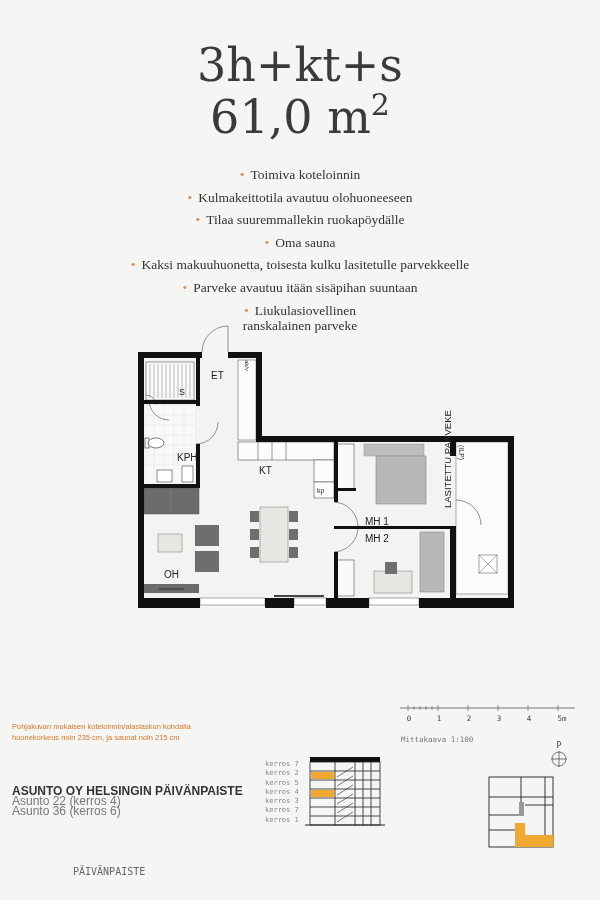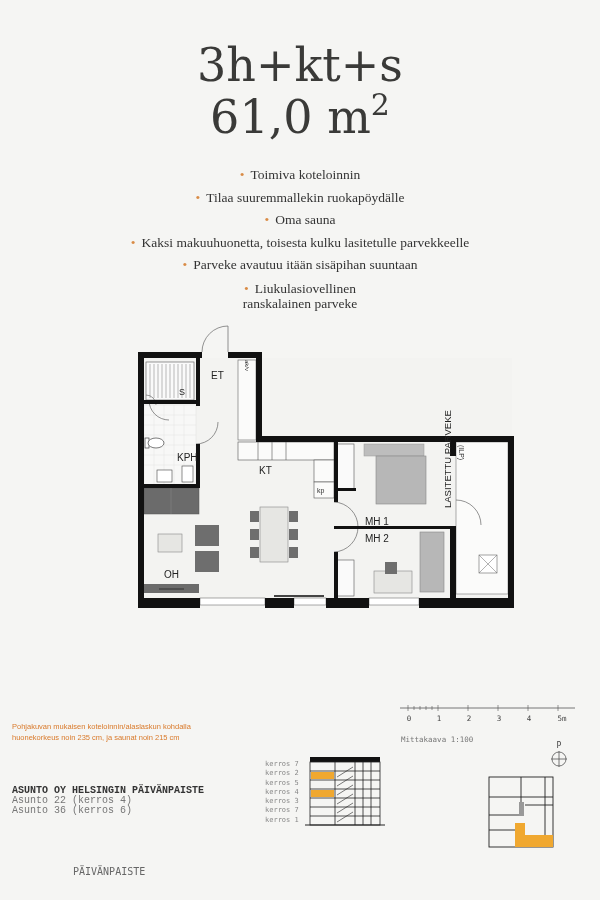--- a/index.html
+++ b/index.html
@@ -13,40 +13,41 @@
   .features li.multi{height:auto;line-height:15px;padding-top:4px;}
   .features .dot{color:#d98b45;margin-right:6px;}
   .features ul{margin:0;padding:0;}
 
   .plan{position:absolute;left:0;top:0;width:600px;height:900px;pointer-events:none;margin-left:24px;}
   .plan svg{position:absolute;left:0;top:0;}
   .room-label{position:absolute;font-family:"Liberation Sans",sans-serif;font-size:10px;color:#222;}
   .small-label{position:absolute;font-family:"Liberation Sans",sans-serif;font-size:6px;color:#333;}
 
   .note{position:absolute;left:12px;top:721px;font-family:"Liberation Sans",sans-serif;font-size:7.5px;line-height:11px;color:#d97a2b;width:260px;}
-  .owner{position:absolute;left:12px;top:786px;font-family:Liberation Mono, monospace;font-size:10px;line-height:10px;color:#777;}
+  .owner{position:absolute;left:12px;top:786px;font-family:Liberation Sans, sans-serif;font-size:12px;line-height:10px;color:#777;}
   .owner .o-title{color:#333;font-weight:bold;}
   .floors{position:absolute;left:265px;top:760px;font-family:"DejaVu Sans Mono","Liberation Mono",monospace;font-size:7px;line-height:9.3px;color:#888;}
   .scale{position:absolute;left:400px;top:705px;width:175px;}
   .scale-nums{position:absolute;top:9px;left:0;width:175px;font-family:"DejaVu Sans Mono","Liberation Mono",monospace;font-size:7.5px;color:#444;}
   .scale-nums span{position:absolute;transform:translateX(-50%);}
   .scale-caption{position:absolute;left:401px;top:735px;font-family:"DejaVu Sans Mono","Liberation Mono",monospace;font-size:7.5px;color:#777;}
   .north{position:absolute;left:550px;top:741px;width:18px;text-align:center;font-family:"DejaVu Sans Mono","Liberation Mono",monospace;font-size:8px;color:#444;}
   .footer-page{position:absolute;left:26px;top:880px;font-family:Liberation Serif, serif;font-size:7.5px;color:#666;margin-top:24px;}
   .footer-name{position:absolute;left:73px;top:866px;font-family:"DejaVu Sans Mono","Liberation Mono",monospace;font-size:10px;color:#666;}
 </style>
 </head>
 <body>
 
 <div class="title t1">3h+kt+s</div>
 <div class="title t2"><span>61,0 m</span><sup>2</sup></div>
 
 <div class="features">
   <ul>
     <li><span class="dot">•</span><span>Toimiva koteloinnin</span></li>
+    <li><span class="dot">•</span><span>Kulmakeittotila avautuu olohuoneeseen</span></li>
     <li><span class="dot">•</span><span>Tilaa suuremmallekin ruokapöydälle</span></li>
     <li><span class="dot">•</span><span>Oma sauna</span></li>
     <li><span class="dot">•</span><span>Kaksi makuuhuonetta, toisesta kulku lasitetulle parvekkeelle</span></li>
     <li><span class="dot">•</span><span>Parveke avautuu itään sisäpihan suuntaan</span></li>
     <li class="multi"><span class="dot">•</span><span>Liukulasiovellinen</span><br><span>ranskalainen parveke</span></li>
   </ul>
 </div>
 
 <div class="plan">
   <svg width="600" height="900" viewBox="0 0 600 900">

